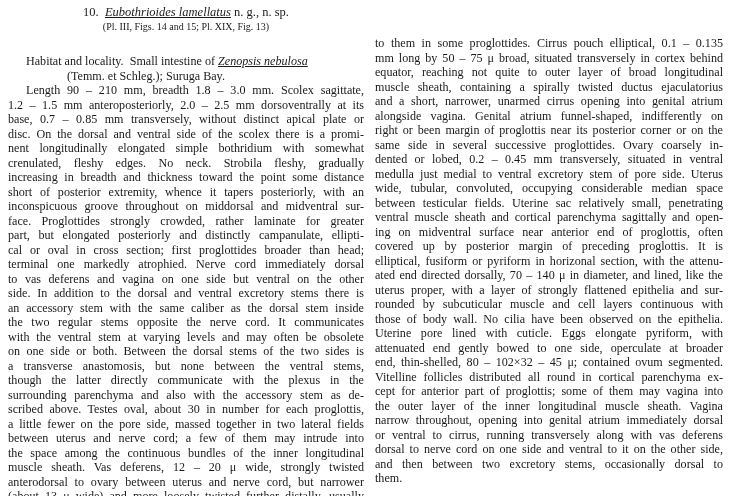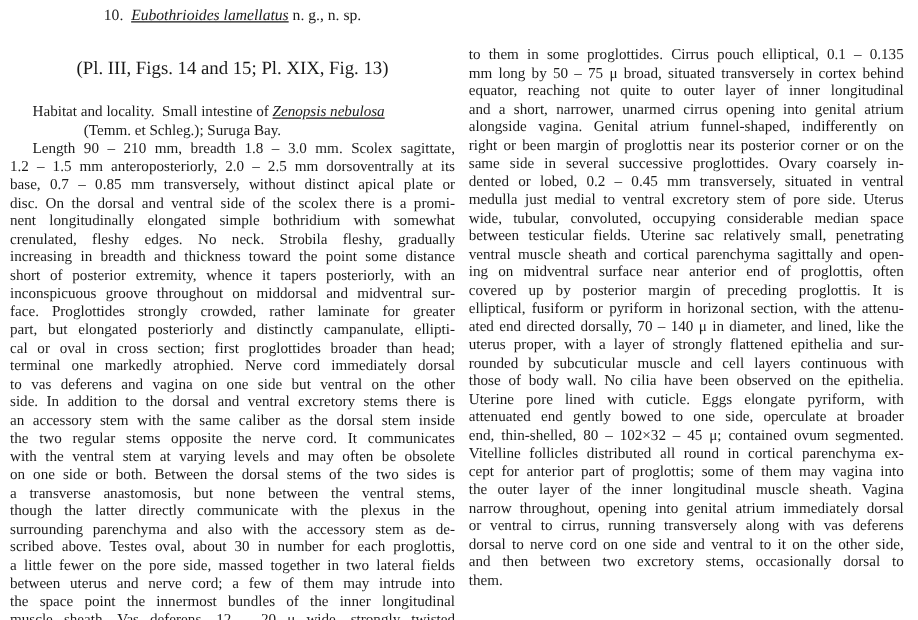--- a/index.html
+++ b/index.html
@@ -49,22 +49,21 @@
     .header-line {
       display: block;
       text-align: center;
       white-space: nowrap;
       height: 15px;
     }
     .header-title {
       font-size: 12.5px;
     }
     .header-sub {
-      font-size: 15px;
-      margin-top: 28px;
+      font-size: 10px;
     }
     .habitat {
       display: block;
       margin-top: 19px;
       padding-left: 18px;
       white-space: nowrap;
       height: 14.5px;
     }
     .habitat-cont {
       display: block;
@@ -107,31 +106,32 @@
     <span class="line">an accessory stem with the same caliber as the dorsal stem inside</span>
     <span class="line">the two regular stems opposite the nerve cord.  It communicates</span>
     <span class="line">with the ventral stem at varying levels and may often be obsolete</span>
     <span class="line">on one side or both.  Between the dorsal stems of the two sides is</span>
     <span class="line">a transverse anastomosis,  but none between the ventral stems,</span>
     <span class="line">though the latter directly communicate with the plexus in the</span>
     <span class="line">surrounding parenchyma and also with the accessory stem as de-</span>
     <span class="line">scribed above.  Testes oval,  about 30 in number for each proglottis,</span>
     <span class="line">a little fewer on the pore side,  massed together in two lateral fields</span>
     <span class="line">between uterus and nerve cord;  a few of them may intrude into</span>
-    <span class="line">the space point the innermost bundles of the inner longitudinal</span>
+    <span class="line">the space among the continuous bundles of the inner longitudinal</span>
     <span class="line">muscle sheath.  Vas deferens,  12 – 20 μ  wide,  strongly twisted</span>
     <span class="line">anterodorsal to ovary between uterus and nerve cord,  but narrower</span>
     <span class="line">(about 13 μ wide) and more loosely twisted further distally,  usually</span>
     <span class="line">passing between two excretory stems along with vagina,  but dorsal</span>
   </div>
 
   <div class="col col-right">
     <span class="line">to them in some proglottides.  Cirrus pouch elliptical,  0.1 – 0.135</span>
     <span class="line">mm long by 50 – 75 μ broad,  situated transversely in cortex behind</span>
-    <span class="line">equator,  reaching not quite to outer layer of inner longitudinal</span>
+    <span class="line">equator,  reaching not quite to outer layer of broad longitudinal</span>
+    <span class="line">muscle sheath,  containing a spirally twisted ductus ejaculatorius</span>
     <span class="line">and a short,  narrower,  unarmed cirrus opening into genital atrium</span>
     <span class="line">alongside vagina.  Genital atrium funnel-shaped,  indifferently on</span>
     <span class="line">right or been margin of proglottis near its posterior corner or on the</span>
     <span class="line">same side in several successive proglottides.  Ovary coarsely in-</span>
     <span class="line">dented  or  lobed,  0.2 – 0.45 mm  transversely,  situated  in  ventral</span>
     <span class="line">medulla just medial to ventral excretory stem of pore side.  Uterus</span>
     <span class="line">wide,  tubular,  convoluted,  occupying considerable median space</span>
     <span class="line">between testicular fields.  Uterine sac relatively small,  penetrating</span>
     <span class="line">ventral muscle sheath and cortical parenchyma sagittally and open-</span>
     <span class="line">ing on midventral surface near anterior end of proglottis,  often</span>

